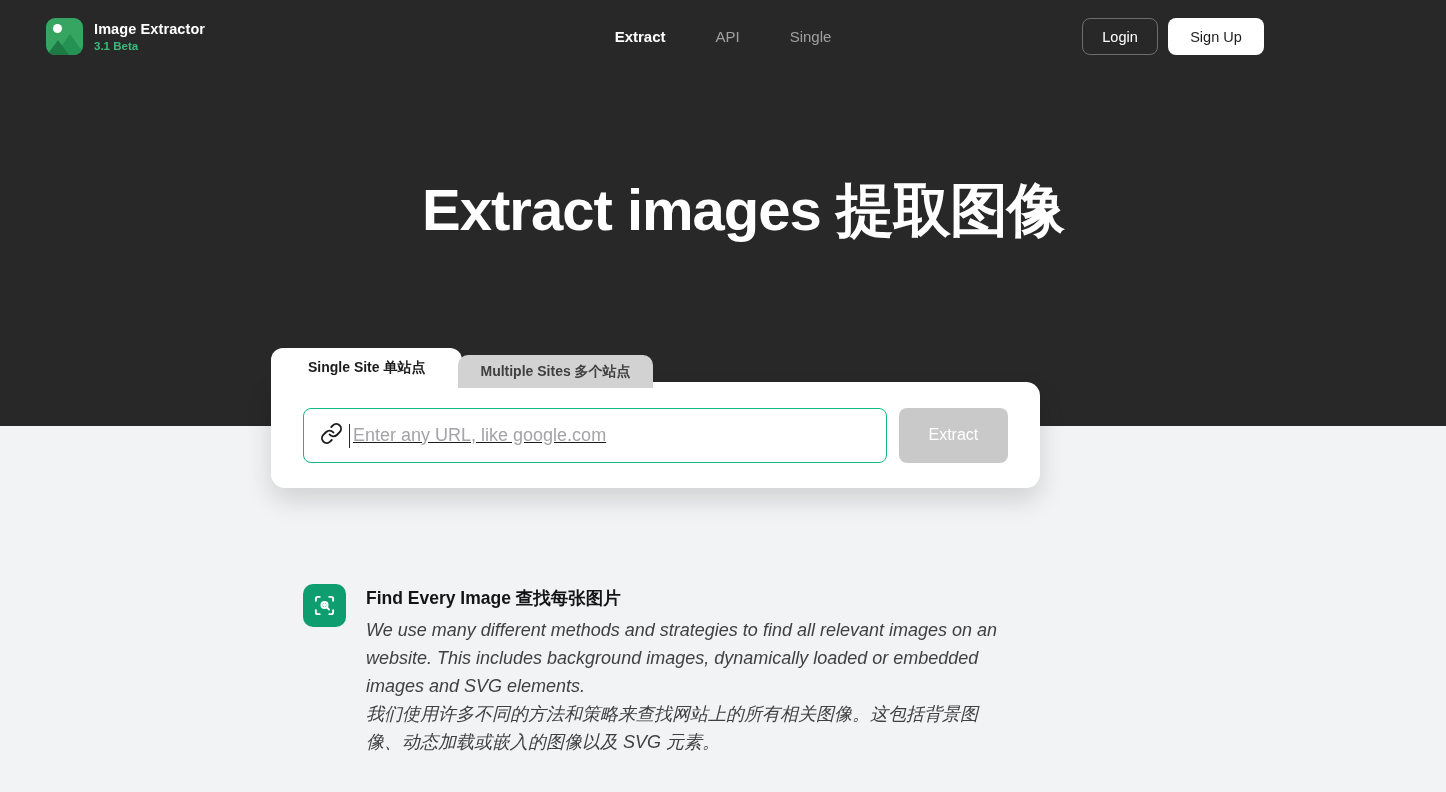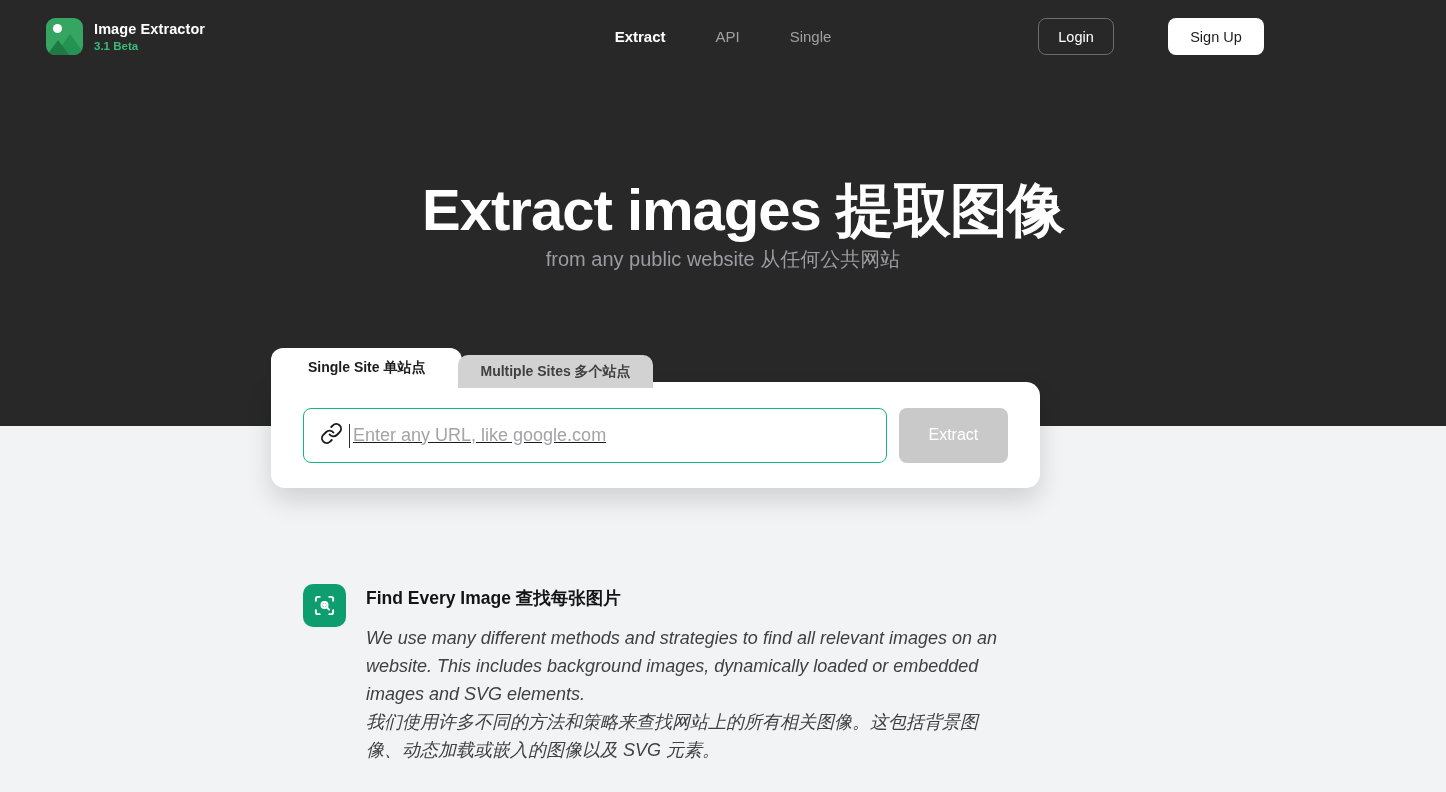--- a/index.html
+++ b/index.html
@@ -81,21 +81,20 @@
     width: 76px; height: 37px; border-radius: 8px;
     border: 1.6px solid #6d6d6d; background: transparent;
     color: #ffffff; font-size: 14.5px; font-family: inherit;
     cursor: pointer;
   }
   .btn-signup {
     width: 96px; height: 37px; border-radius: 8px;
     border: none; background: #ffffff;
     color: #1d1d1d; font-size: 14.5px; font-family: inherit;
     cursor: pointer;
-    margin-left: 44px;
   }
 
   
   .hero-title {
     position: absolute; left: 0; top: 175px; width: 1446px;
     text-align: center; color: #ffffff;
     font-size: 58px; font-weight: bold; letter-spacing: -1px;
     line-height: 70px;
     margin-left: 20px;
   }
@@ -167,21 +166,21 @@
     display: flex; gap: 20px; width: 740px;
   }
   .feat-icon {
     width: 43px; height: 43px; border-radius: 10px;
     background: #0d9d6e; flex: 0 0 auto;
     display: flex; align-items: center; justify-content: center;
   }
   .feat-body { padding-top: 2px; }
   .feat-title {
     font-size: 17.5px; font-weight: bold; color: #141414;
-    line-height: 24px; margin-bottom: 14px; white-space: nowrap;
+    line-height: 24px; margin-bottom: 6px; white-space: nowrap;
   }
   .feat-p {
     font-size: 18px; color: #404040; line-height: 28px;
     width: 645px;
     font-style: italic;
   }
   .feat-p + .feat-p { }
 </style>
 </head>
 <body>
@@ -210,21 +209,20 @@
       <a class="nav-link" href="#">Single</a>
     </div>
 
     <div class="auth">
       <button class="btn-login">Login</button>
       <button class="btn-signup">Sign Up</button>
     </div>
   </div>
 
   <h1 class="hero-title">Extract images 提取图像</h1>
-  <p class="hero-sub">from any public website 从任何公共网站</p>
 
   <div class="tabs">
     <button class="tab tab-active">Single Site 单站点</button>
     <button class="tab tab-inactive">Multiple Sites 多个站点</button>
   </div>
 
   <div class="form-card">
     <div class="url-wrap">
       <span class="link-icon">
         <svg width="23" height="23" viewBox="0 0 24 24" fill="none" stroke="#1b1b1b" stroke-width="2" stroke-linecap="round" stroke-linejoin="round">

